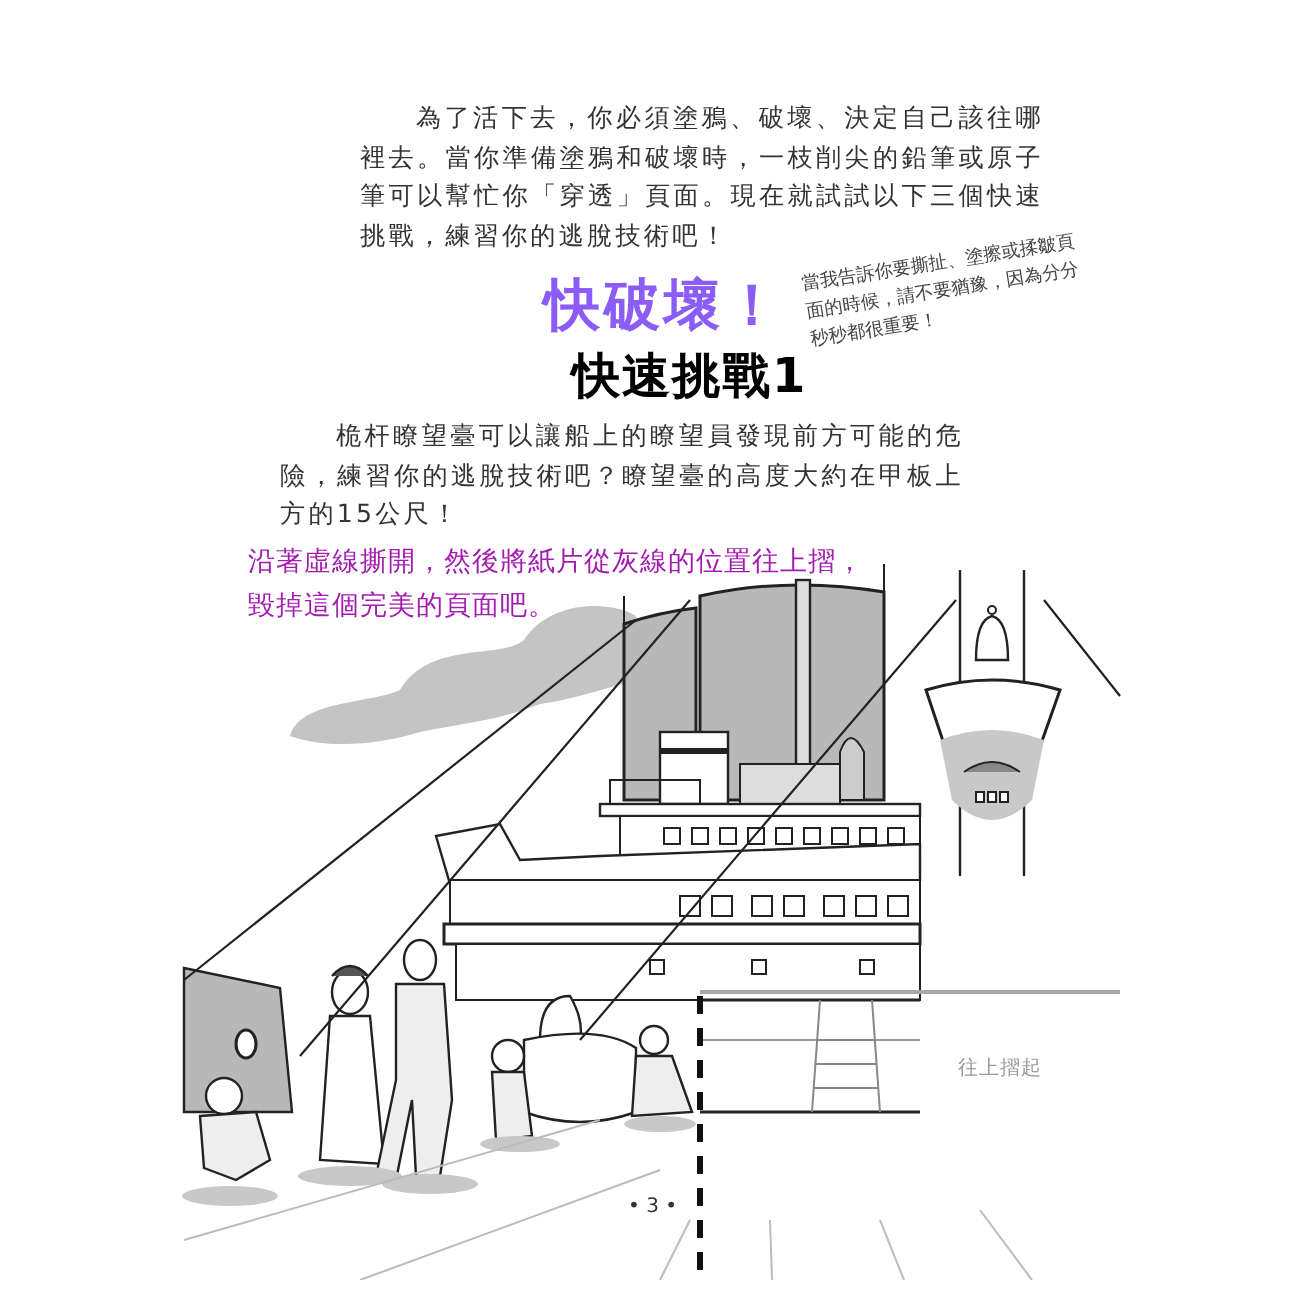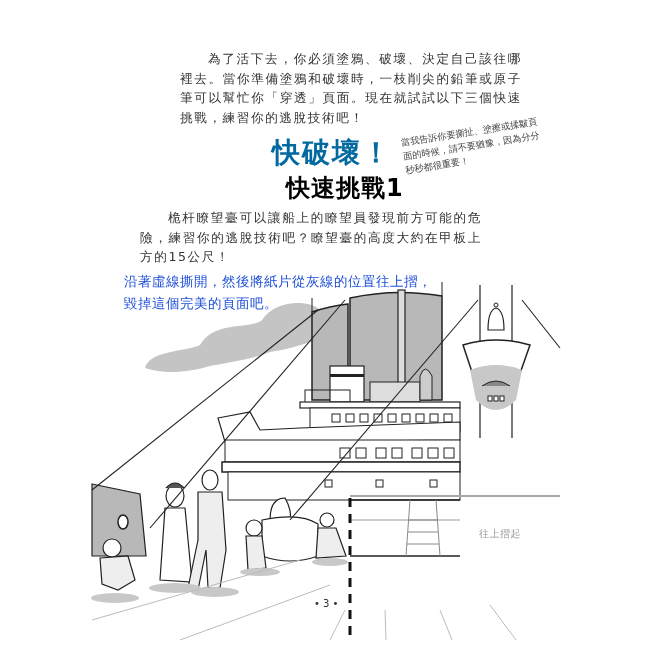--- a/index.html
+++ b/index.html
@@ -9,29 +9,29 @@
 
   .body-text { position:absolute; left:140px; width:342px; font-size:12.6px;
                line-height:19.6px; letter-spacing:1.6px; color:#333; text-align:justify; }
   .body-text p { margin:0; }
   #intro { top:49px;margin-left:40px; }
   #intro p { text-indent:28px; }
   #challenge-text { top:208px; }
   #challenge-text p { text-indent:28px; }
 
   .title { position:absolute; left:272px; top:134px; font-size:28px; font-weight:bold;
-           letter-spacing:2px; color:#0369a1; font-family:"DejaVu Sans", sans-serif; }
+           letter-spacing:2px; color:#8b5cf6; font-family:"DejaVu Sans", sans-serif; }
   .subtitle { position:absolute; left:286px; top:172px; font-size:24px; font-weight:bold;
               color:#000000; letter-spacing:1px; }
   .note { position:absolute; left:400px; top:136px; width:140px; font-size:9.2px;
           line-height:14px; color:#444; transform:rotate(-9deg); transform-origin:left top;
           font-family:"DejaVu Serif", serif; }
 
   .instruction { position:absolute; left:124px; top:270px; width:340px; font-size:13.5px;
-                 line-height:22px; color:#1d4ed8; font-family:"DejaVu Serif", serif; letter-spacing:0.5px; }
+                 line-height:22px; color:#a21caf; font-family:"DejaVu Serif", serif; letter-spacing:0.5px; }
 
   .illustration { position:absolute; left:90px; top:280px; width:475px; height:360px; }
 
   .fold-label { position:absolute; left:479px; top:479px; font-size:10px; color:#9a9a9a; letter-spacing:0.5px;margin-top:48px; }
   .page-number { position:absolute; left:314px; top:598px; font-size:10px; color:#333; }
 </style>
 </head>
 <body>
 
 <div class="page">

